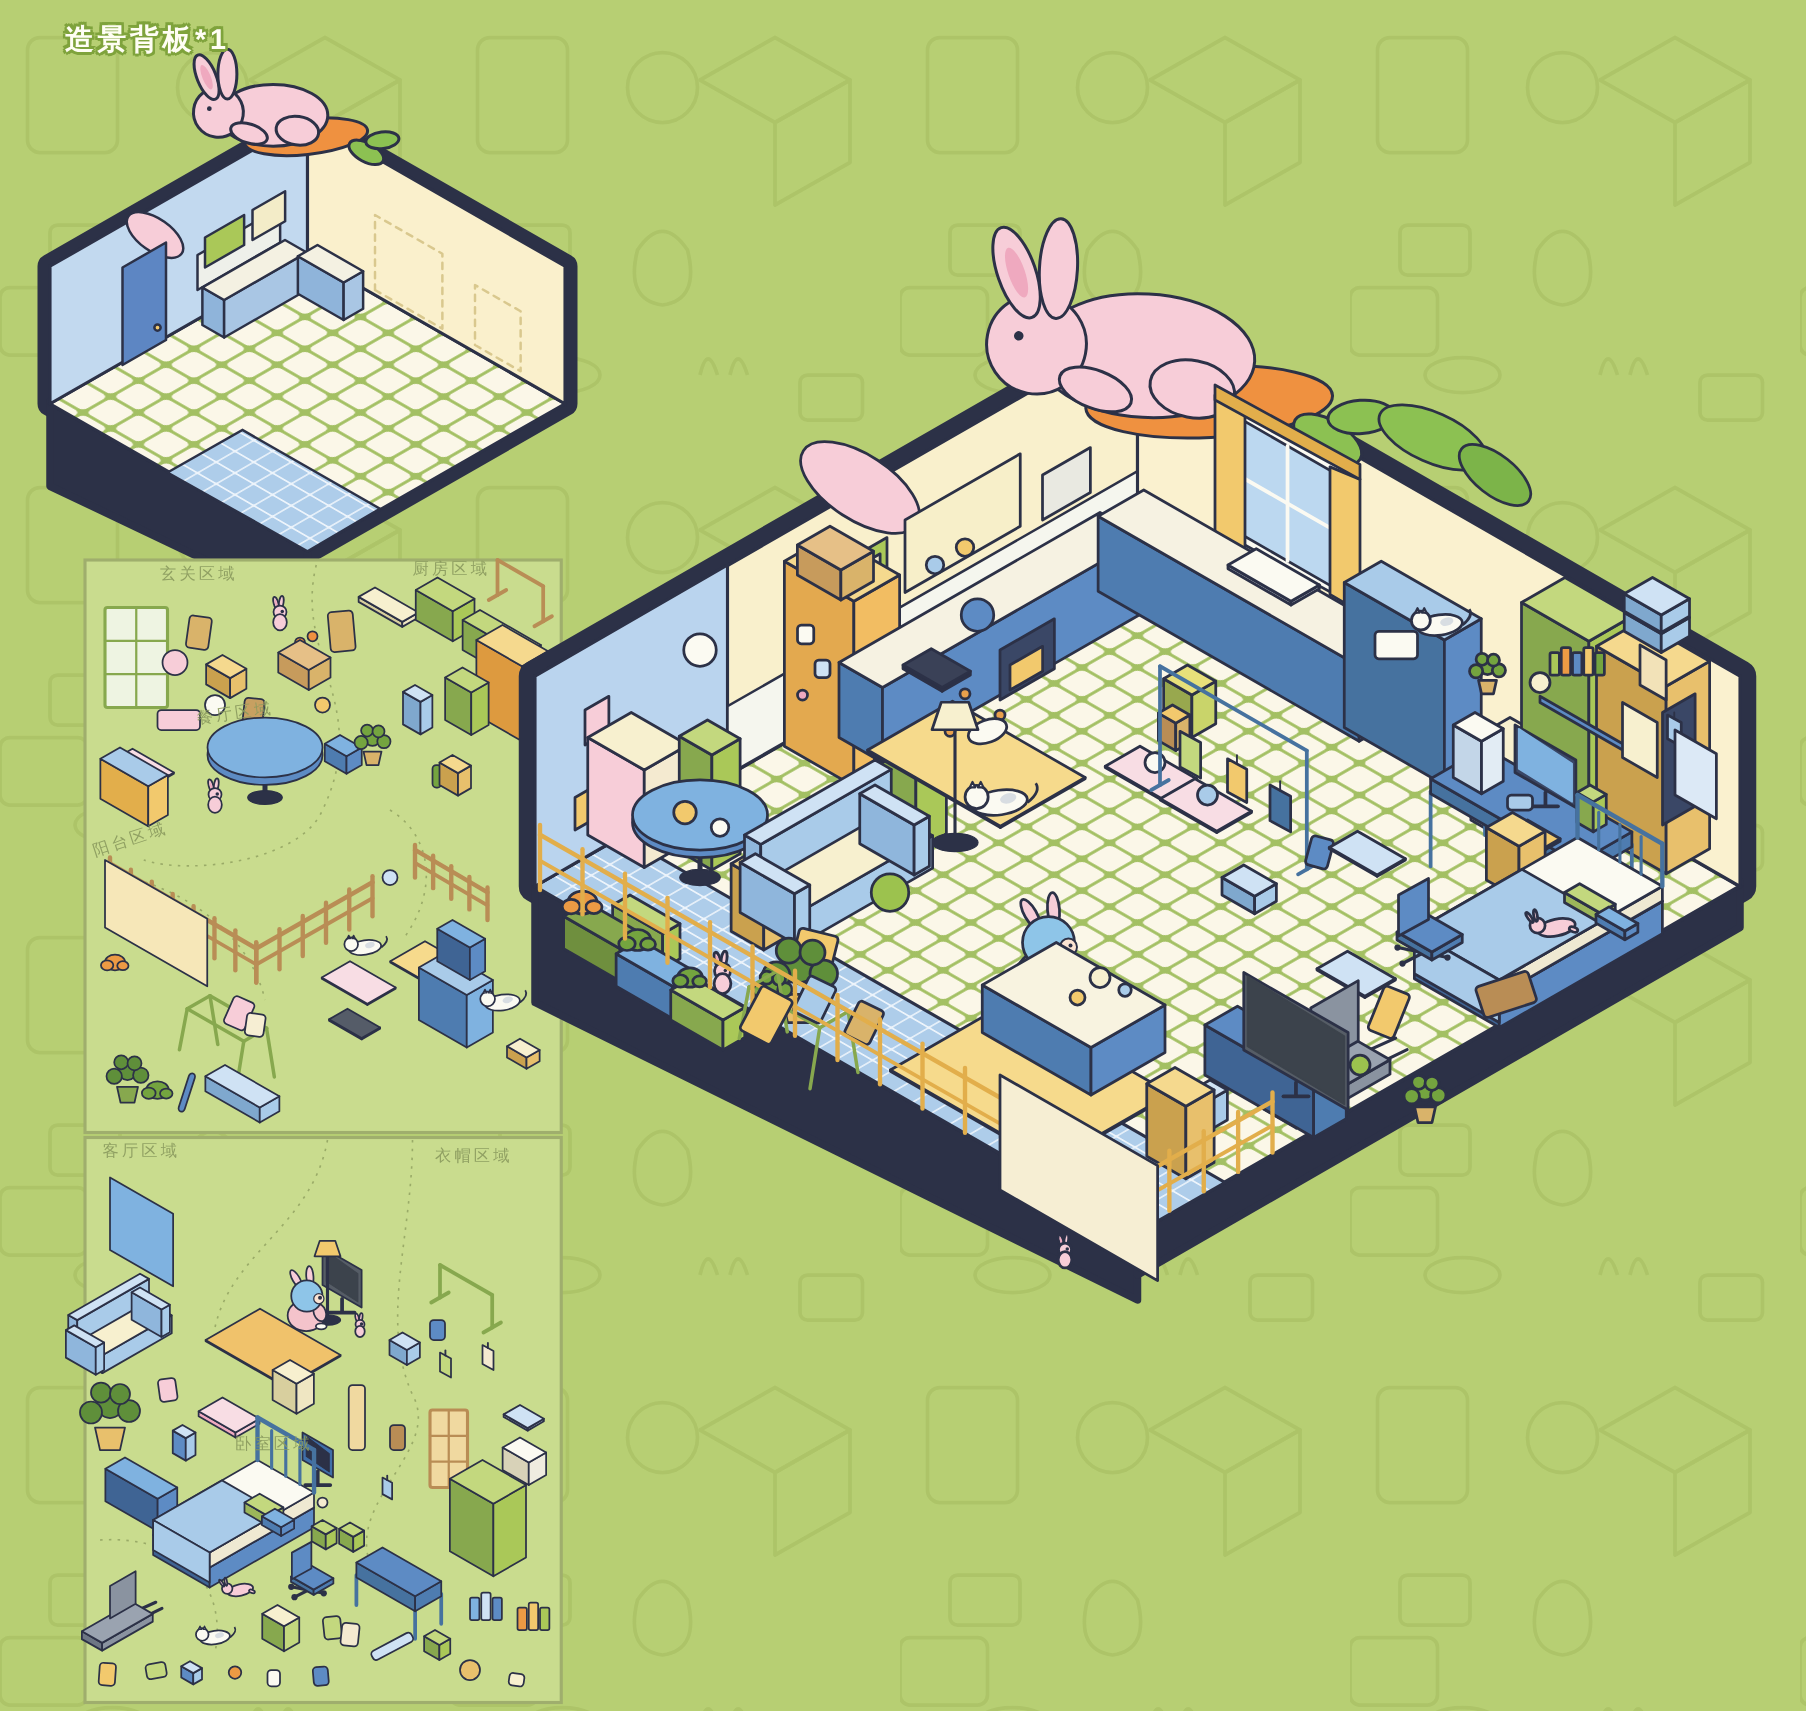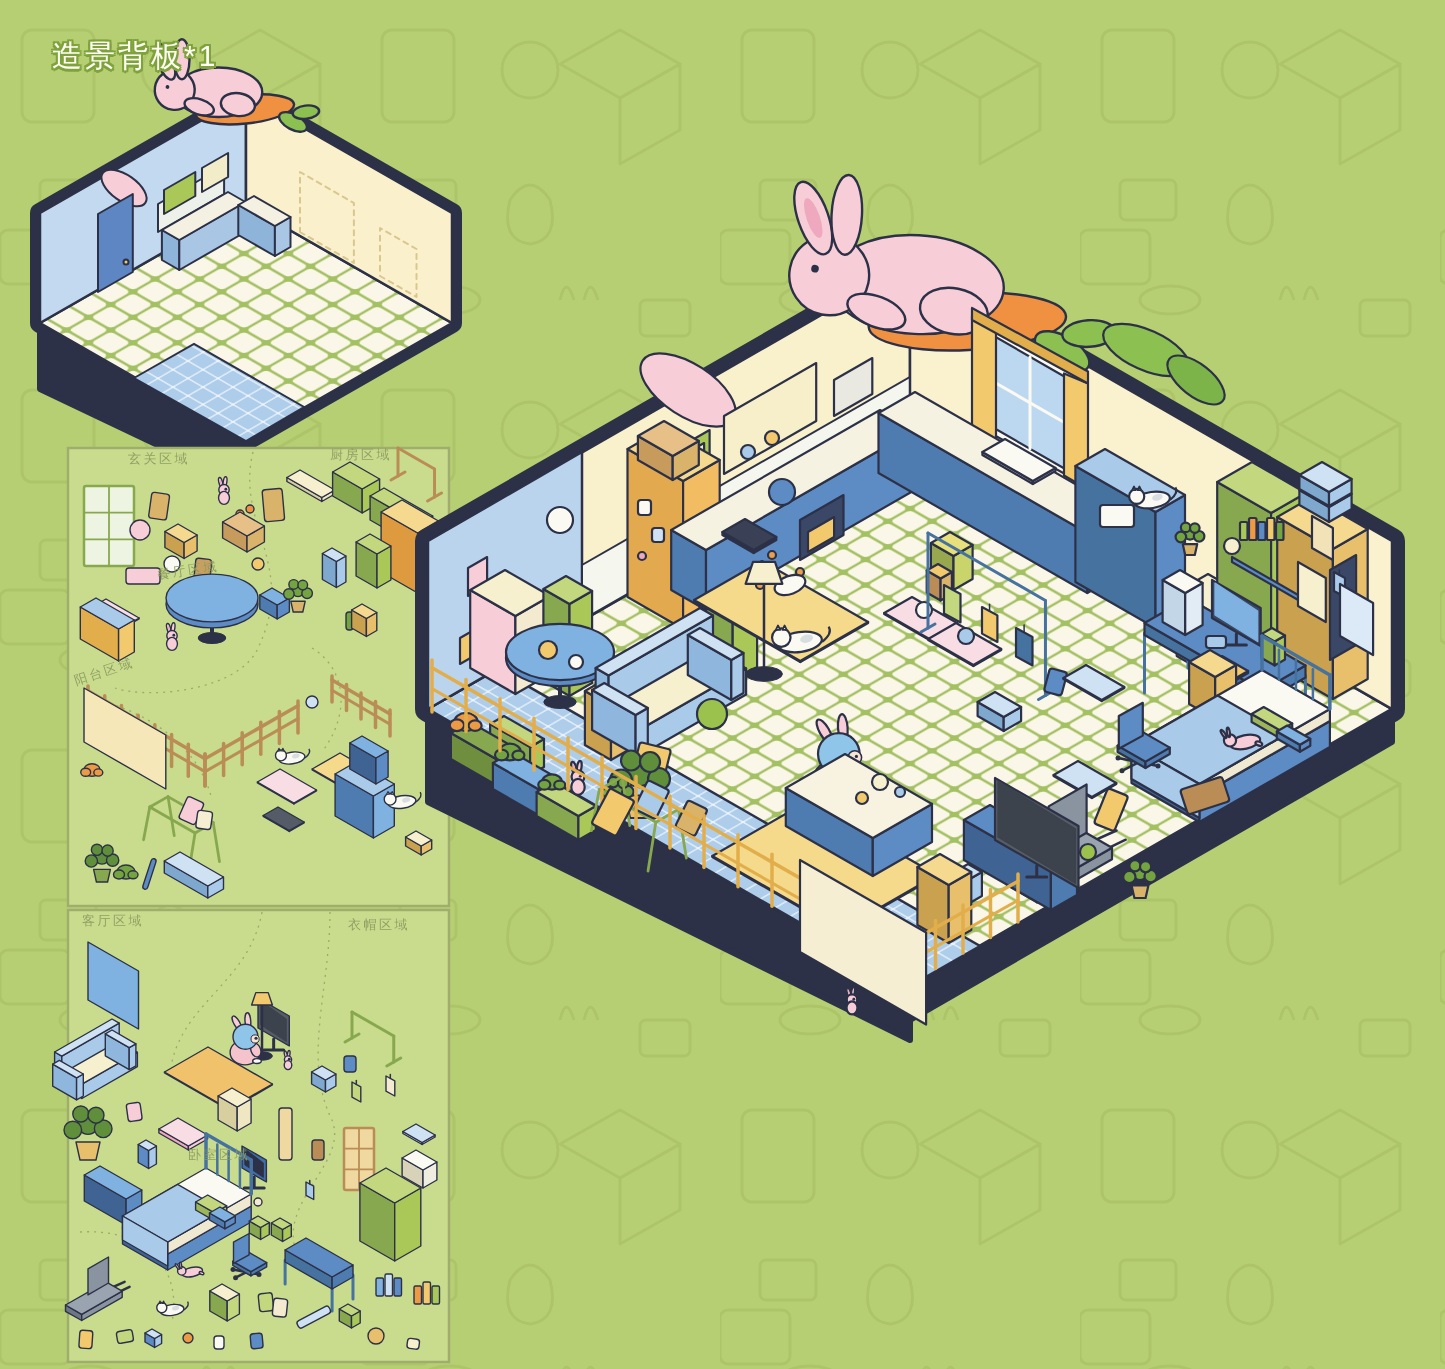--- a/index.html
+++ b/index.html
@@ -1,25 +1,25 @@
 <!DOCTYPE html>
 <html style="--bg: #b7cf73; --bg_motif: #a9c164; --outline: #2c3147; --sheet_bg: #c9dc8e; --sheet_border: #9fae6d; --label: #8a9a5e; --wall_cream: #f9f0cc; --wall_blue: #bad4ee; --backsplash: #f5f6ee; --tile_cream: #fbf7e8; --tile_gap: #a3c063; --tile_blue: #aecdea; --tile_blue_gap: #edf4fb; --blue_dark: #46729f; --blue: #5d8bc4; --blue_mid: #7fb2e0; --blue_light: #a9cbe9; --blue_pale: #cfe2f4; --green: #aac858; --green_light: #c3d87e; --green_dark: #87a84e; --leaf: #74a43f; --leaf_dark: #5f8f3a; --yellow: #f2c96d; --yellow_deep: #e2ae4b; --amber: #e8c06c; --orange: #ec9a44; --carrot: #ef9140; --pink: #f7cdd8; --pink_deep: #efa9bf; --pink_pale: #f8dde4; --cream: #f7f0cf; --white: #fbfaf2; --tan: #d9b36a; --tan_dark: #b98d55; --gray: #8a93a0; --gray_dark: #565d66; --hair_blue: #8ec5e8; --skin: #fbe3d2; --title_fill: #fffef4; --title_outline: #7fa33c;"><head>
 <meta charset="utf-8">
 <style>
   html,body{margin:0;padding:0;background:#b7cf73;}
   .stage{position:relative;width:1445px;height:1369px;overflow:hidden;
          font-family:"Liberation Sans",sans-serif;background:var(--bg,#b7cf73);}
   .stage svg{position:absolute;left:0;top:0;}
   svg text{font-family:"Liberation Sans",sans-serif;}
-  .poster-title{position:absolute;left:52px;top:16px;font-size:30px;font-weight:normal;
+  .poster-title{position:absolute;left:52px;top:16px;font-size:23px;font-weight:bold;
     letter-spacing:3px;color:var(--title_fill,#fffef4);
     text-shadow:-2px 0 var(--title_outline,#7fa33c),2px 0 var(--title_outline,#7fa33c),
       0 -2px var(--title_outline,#7fa33c),0 2.5px var(--title_outline,#7fa33c),
       -2px -2px var(--title_outline,#7fa33c),2px 2px var(--title_outline,#7fa33c),
-      -2px 2px var(--title_outline,#7fa33c),2px -2px var(--title_outline,#7fa33c);margin-top:20px;}
+      -2px 2px var(--title_outline,#7fa33c),2px -2px var(--title_outline,#7fa33c);}
 </style>
 </head>
 <body>
 
 <div class="stage">
   <svg id="scene" width="1445" height="1369" viewBox="0 0 1445 1369">
     <defs>
       <pattern id="bgpat" patternUnits="userSpaceOnUse" width="360" height="360">
         <rect width="360" height="360" fill="#b7cf73"></rect>
         <g fill="none" stroke="#a9c164" stroke-width="3" opacity="0.75" stroke-linejoin="round">

